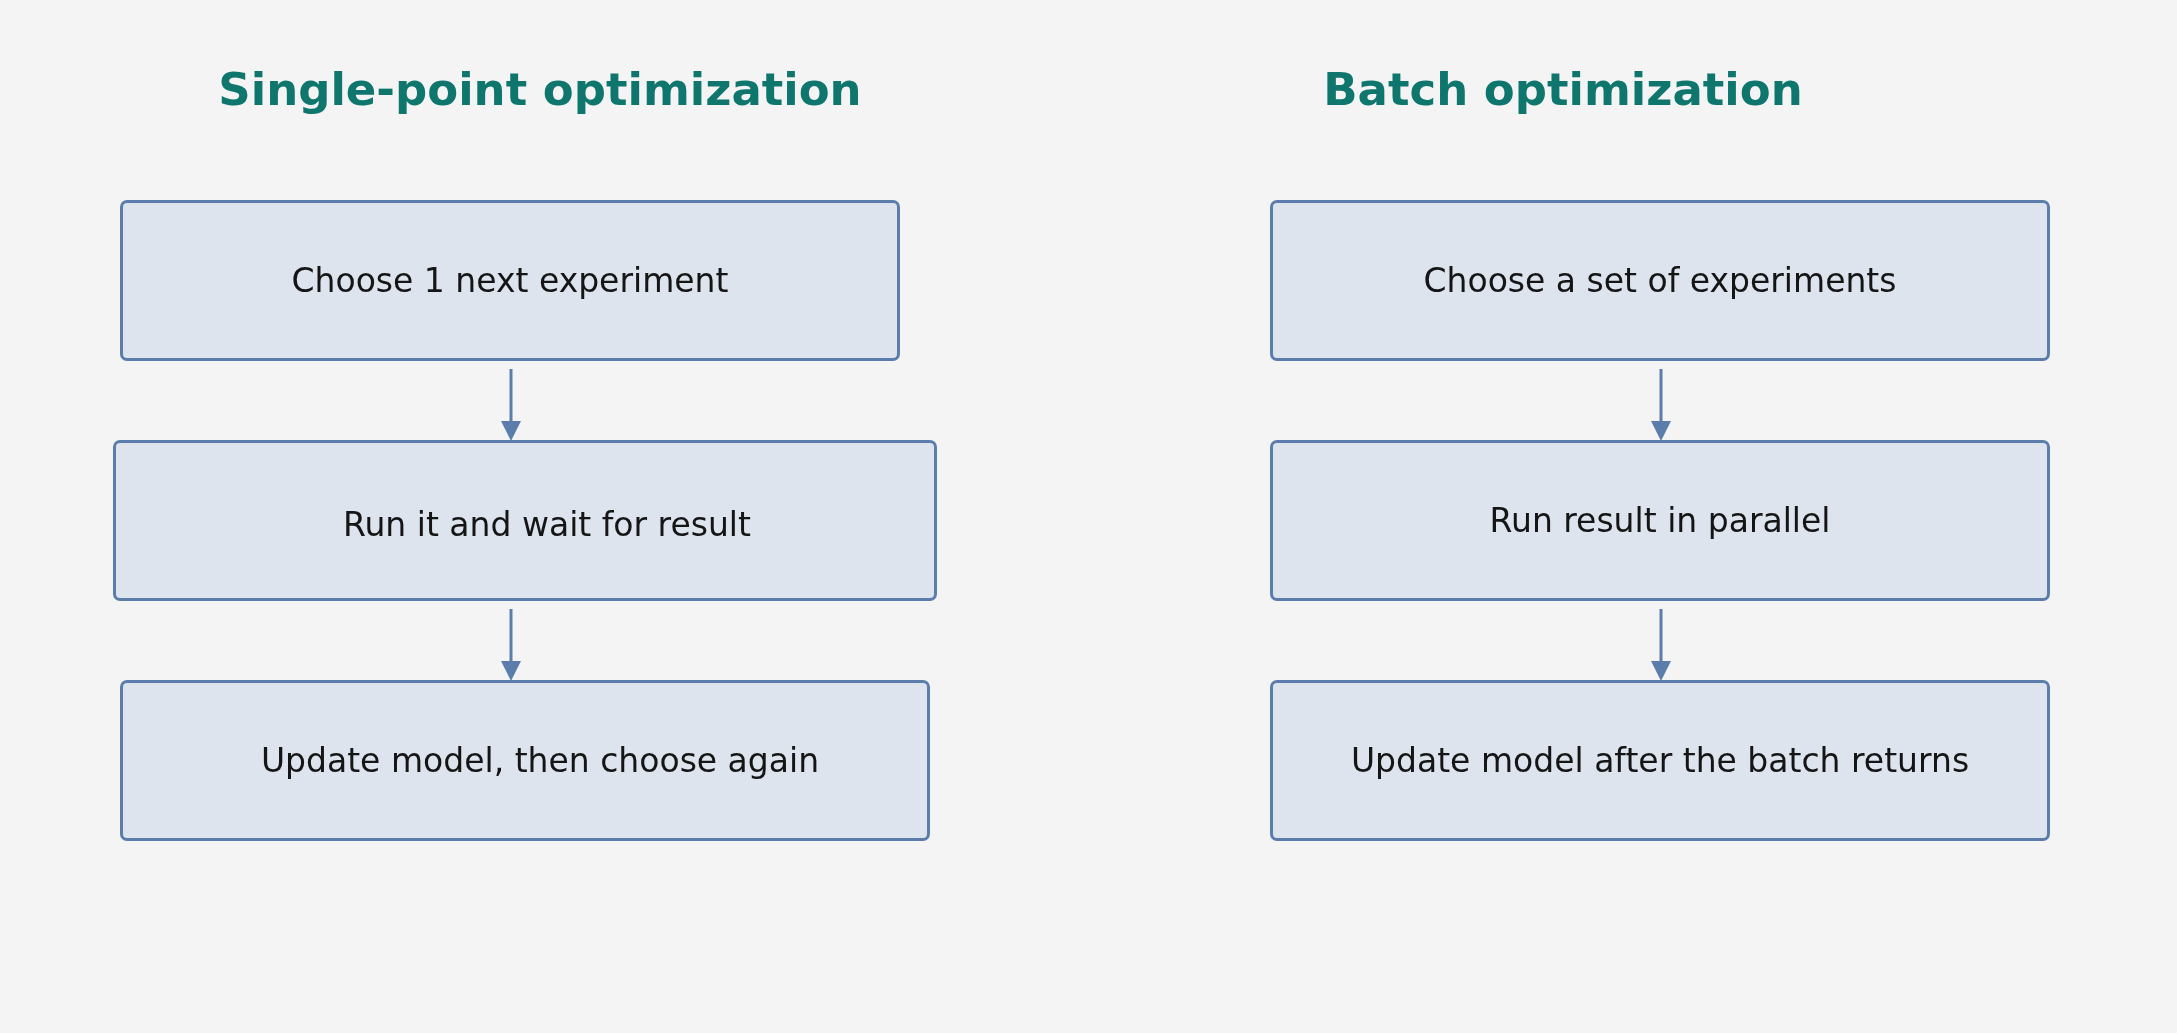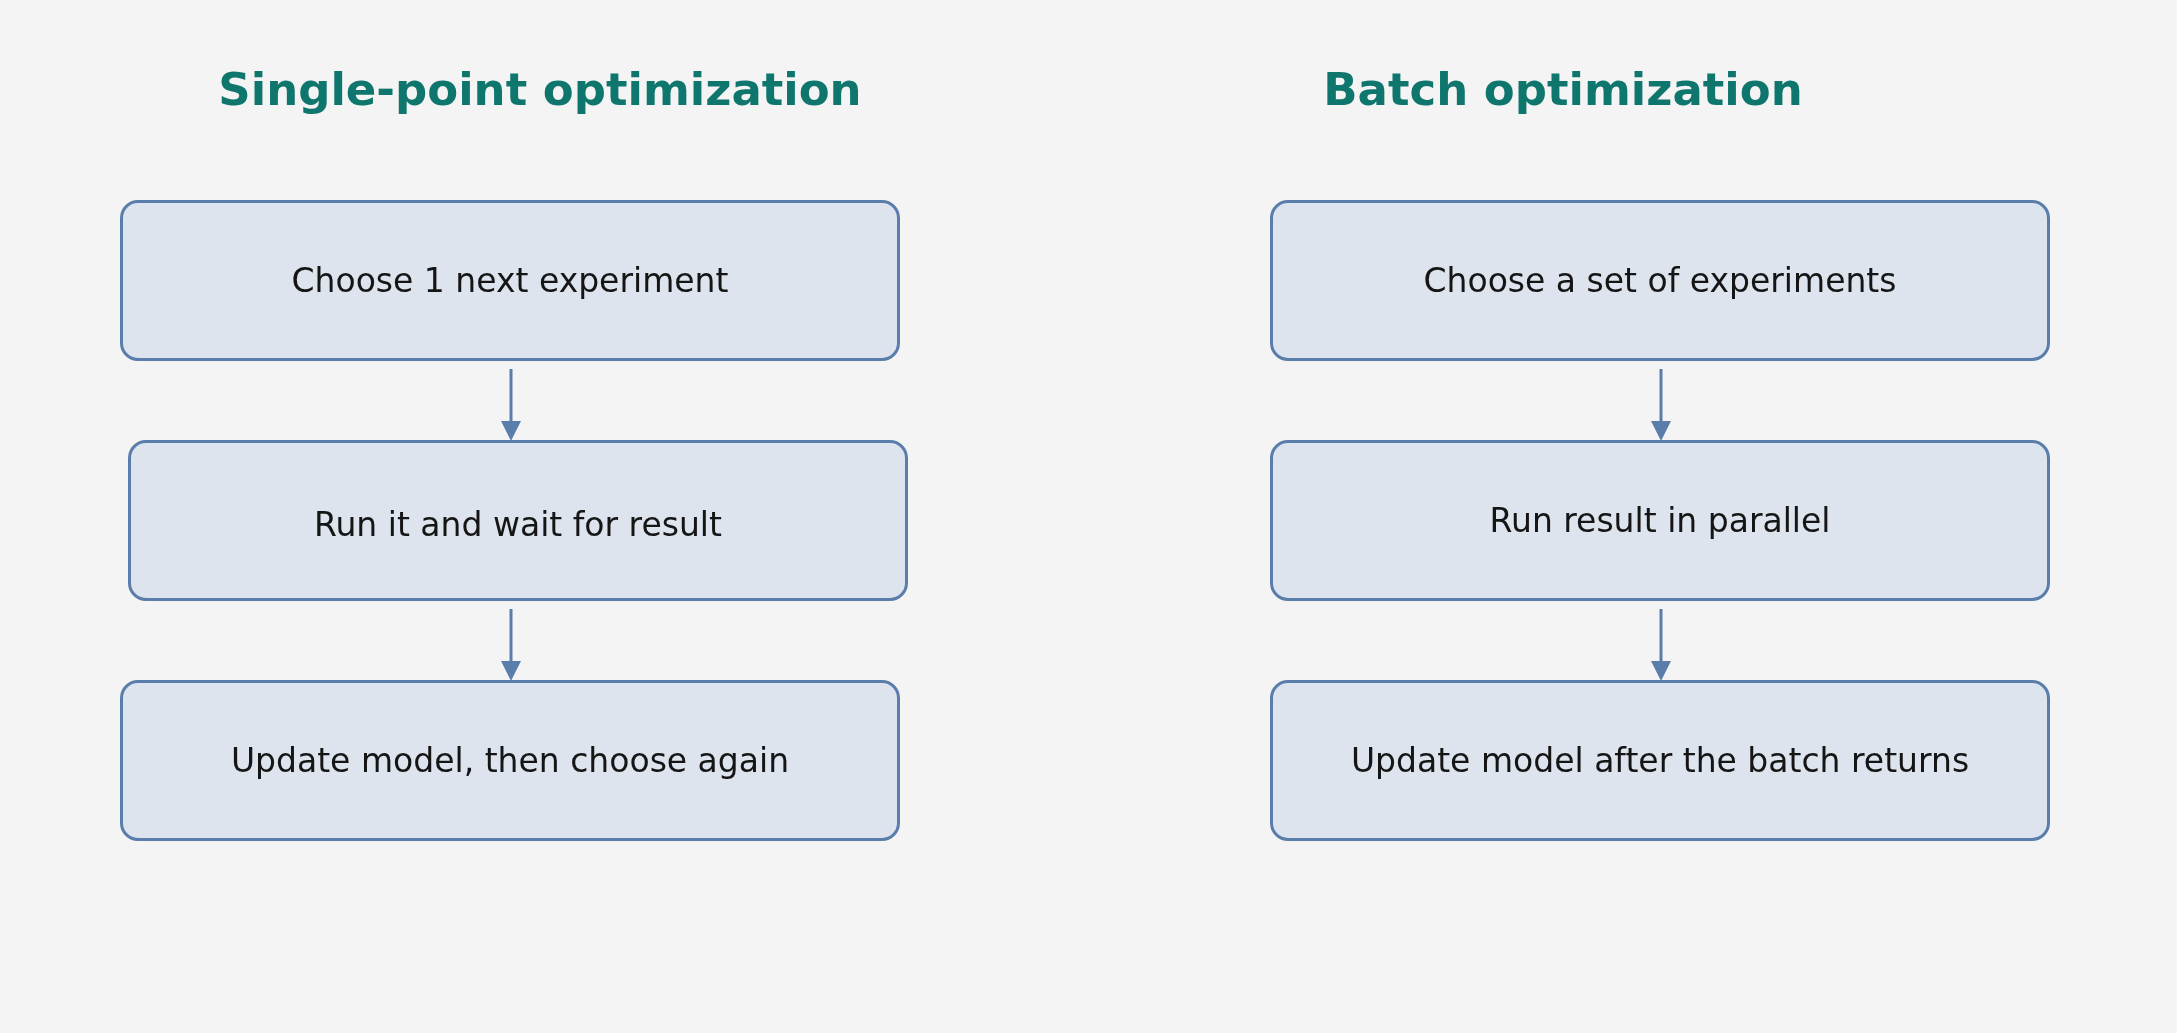--- a/index.html
+++ b/index.html
@@ -19,21 +19,21 @@
     text-align: center;
     width: 900px;
     line-height: 60px;
   }
   .step-box {
     position: absolute;
     width: 774px;
     height: 155px;
     background: #dde4ee;
     border: 3px solid #5b7dab;
-    border-radius: 18px;
+    border-radius: 7px;
     display: flex;
     align-items: center;
     justify-content: center;
     font-size: 33px;
     color: #151515;
     box-sizing: content-box;
   }
   .arrow {
     position: absolute;
     width: 24px;
@@ -47,29 +47,29 @@
   <div class="col-title" style="left:90px;">Single-point optimization</div>
 
   <div class="step-box" style="left:120px; top:200px;">
     <span>Choose 1 next experiment</span>
   </div>
   <svg class="arrow" style="left:499px; top:369px;" viewBox="0 0 24 72">
     <line x1="12" y1="0" x2="12" y2="56" stroke="#5b7dab" stroke-width="3"></line>
     <polygon points="2,52 22,52 12,72" fill="#5b7dab"></polygon>
   </svg>
 
-  <div class="step-box" style="left:128px; top:440px;">
+  <div class="step-box" style="left:113px; top:440px;padding-left:44px;">
     <span style="position:relative; top:4px;">Run it and wait for result</span>
   </div>
   <svg class="arrow" style="left:499px; top:609px;" viewBox="0 0 24 72">
     <line x1="12" y1="0" x2="12" y2="56" stroke="#5b7dab" stroke-width="3"></line>
     <polygon points="2,52 22,52 12,72" fill="#5b7dab"></polygon>
   </svg>
 
-  <div class="step-box" style="left:120px; top:680px;">
+  <div class="step-box" style="left:120px; top:680px;padding-left:30px;">
     <span>Update model, then choose again</span>
   </div>
 </div>
 
 <div>
   <div class="col-title" style="left:1113px;">Batch optimization</div>
 
   <div class="step-box" style="left:1270px; top:200px;">
     <span>Choose a set of experiments</span>
   </div>

